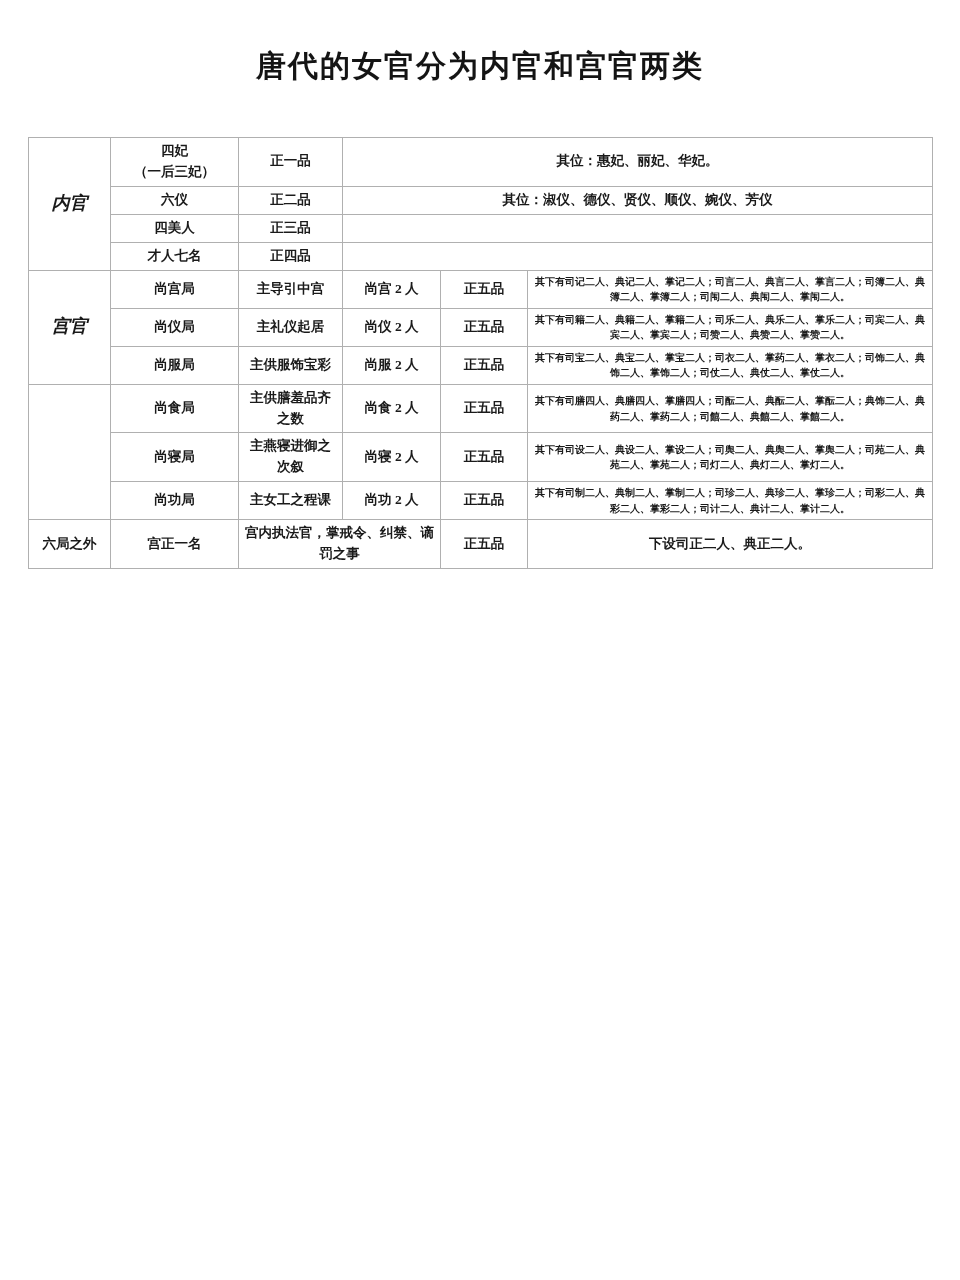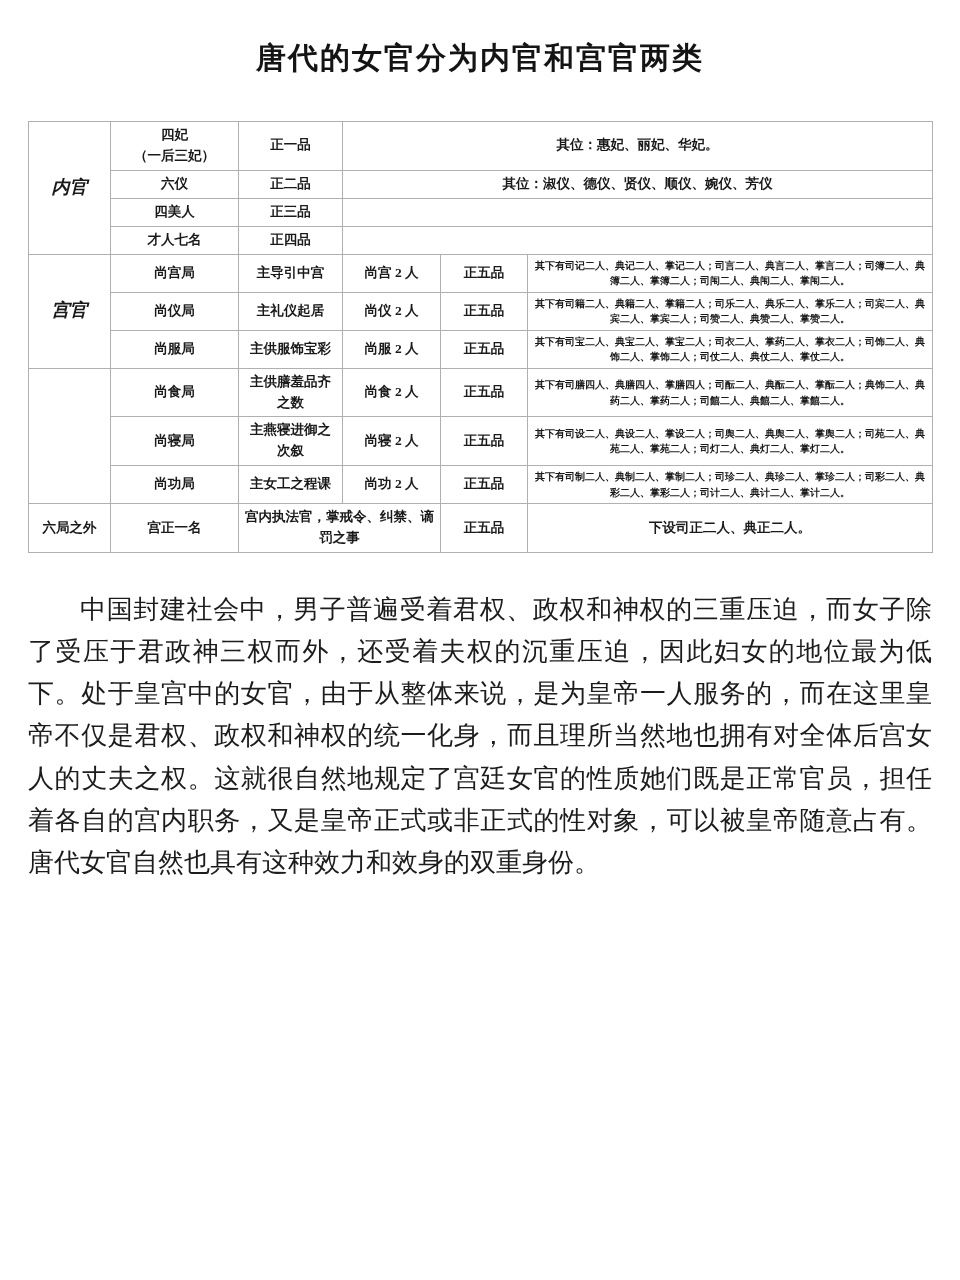--- a/index.html
+++ b/index.html
@@ -20,21 +20,21 @@
     height: 1280px;
     position: relative;
     box-sizing: border-box;
     padding: 0;
   }
   .doc-title {
     text-align: center;
     font-size: 30px;
     font-weight: bold;
     letter-spacing: 2px;
-    margin: 0;
+    margin: 8px;
     padding-top: 38px;
     padding-bottom: 0;
     color: #141414;
     font-family: "Liberation Serif", "DejaVu Serif", serif;
   }
 
   
   .tbl-wrap {
     margin: 0 auto;
     padding-top: 42px;
@@ -209,15 +209,14 @@
           <td class="sect-bot">宫正一名</td>
           <td class="sect-bot" colspan="2">宫内执法官，掌戒令、纠禁、谪罚之事</td>
           <td class="sect-bot">正五品</td>
           <td class="detail-center sect-bot">下设司正二人、典正二人。</td>
         </tr>
 
       </tbody>
     </table>
   </div>
 
-  <p class="body-text">中国封建社会中，男子普遍受着君权、政权和神权的三重压迫，而女子除了受压于君政神三权而外，还受着夫权的沉重压迫，因此妇女的地位最为低下。处于皇宫中的女官，由于从整体来说，是为皇帝一人服务的，而在这里皇帝不仅是君权、政权和神权的统一化身，而且理所当然地也拥有对全体后宫女人的丈夫之权。这就很自然地规定了宫廷女官的性质她们既是正常官员，担任着各自的宫内职务，又是皇帝正式或非正式的性对象，可以被皇帝随意占有。唐代女官自然也具有这种效力和效身的双重身份。</p>
 
 </div>
 
 </body></html>

